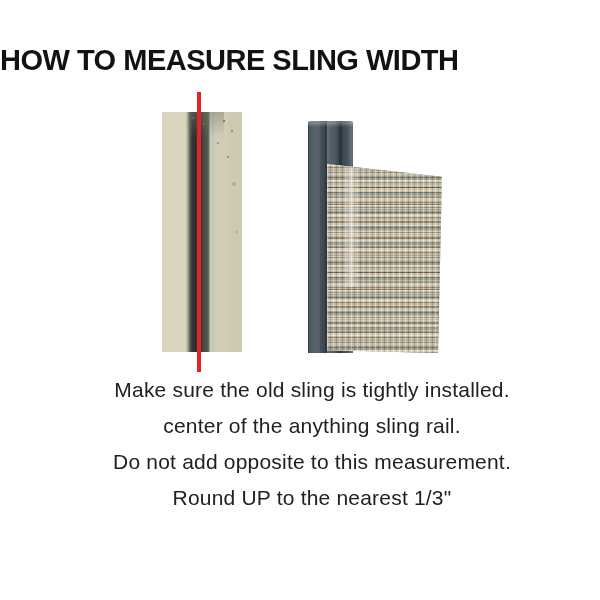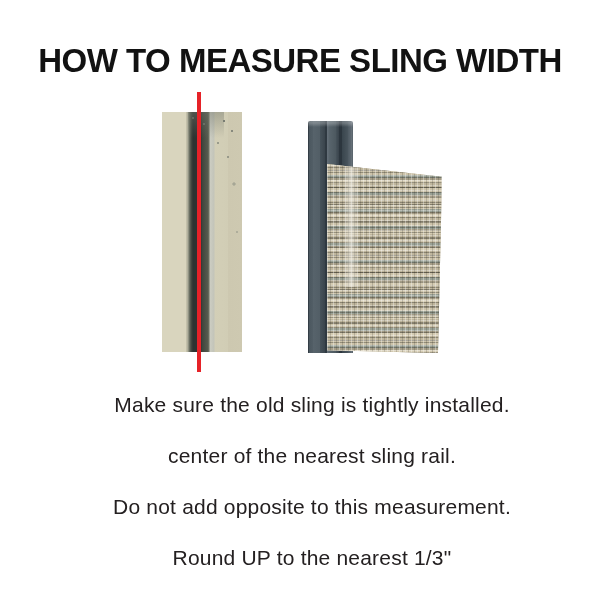--- a/index.html
+++ b/index.html
@@ -15,22 +15,22 @@
     background: #ffffff;
     overflow: hidden;
   }
   
   .title {
     position: absolute;
     left: 0;
     right: 0;
     top: 43px;
     margin: 0;
-    text-align: center;
-    font-size: 33px;
+    text-align: left;
+    font-size: 29px;
     line-height: 35px;
     font-weight: 700;
     letter-spacing: -0.5px;
     color: #121212;
   }
   
   .rail-left {
     position: absolute;
     left: 162px;
     top: 112px;
@@ -137,21 +137,21 @@
     position: absolute;
     left: 0;
     right: 0;
     top: 371px;
     text-align: center;
     font-size: 21px;
     line-height: 35px;
     letter-spacing: 0.2px;
     color: #242021;
   }
-  .instructions p { margin: 16px; padding-left: 24px; }
+  .instructions p { margin: 1px; padding-left: 24px; }
 </style>
 </head>
 <body>
 
 <div class="stage">
 
   <h1 class="title">HOW TO MEASURE SLING WIDTH</h1>
 
   <div class="figures">
 
@@ -160,18 +160,18 @@
     <div class="center-line"></div>
 
     <div class="rail-right"></div>
 
     <div class="fabric"></div>
 
   </div>
 
   <div class="instructions">
     <p>Make sure the old sling is tightly installed.</p>
-    <p>center of the nearest sling rail.</p>
+    <p>center of the anything sling rail.</p>
     <p>Do not add opposite to this measurement.</p>
     <p>Round UP to the nearest 1/3"</p>
   </div>
 
 </div>
 
 </body></html>

